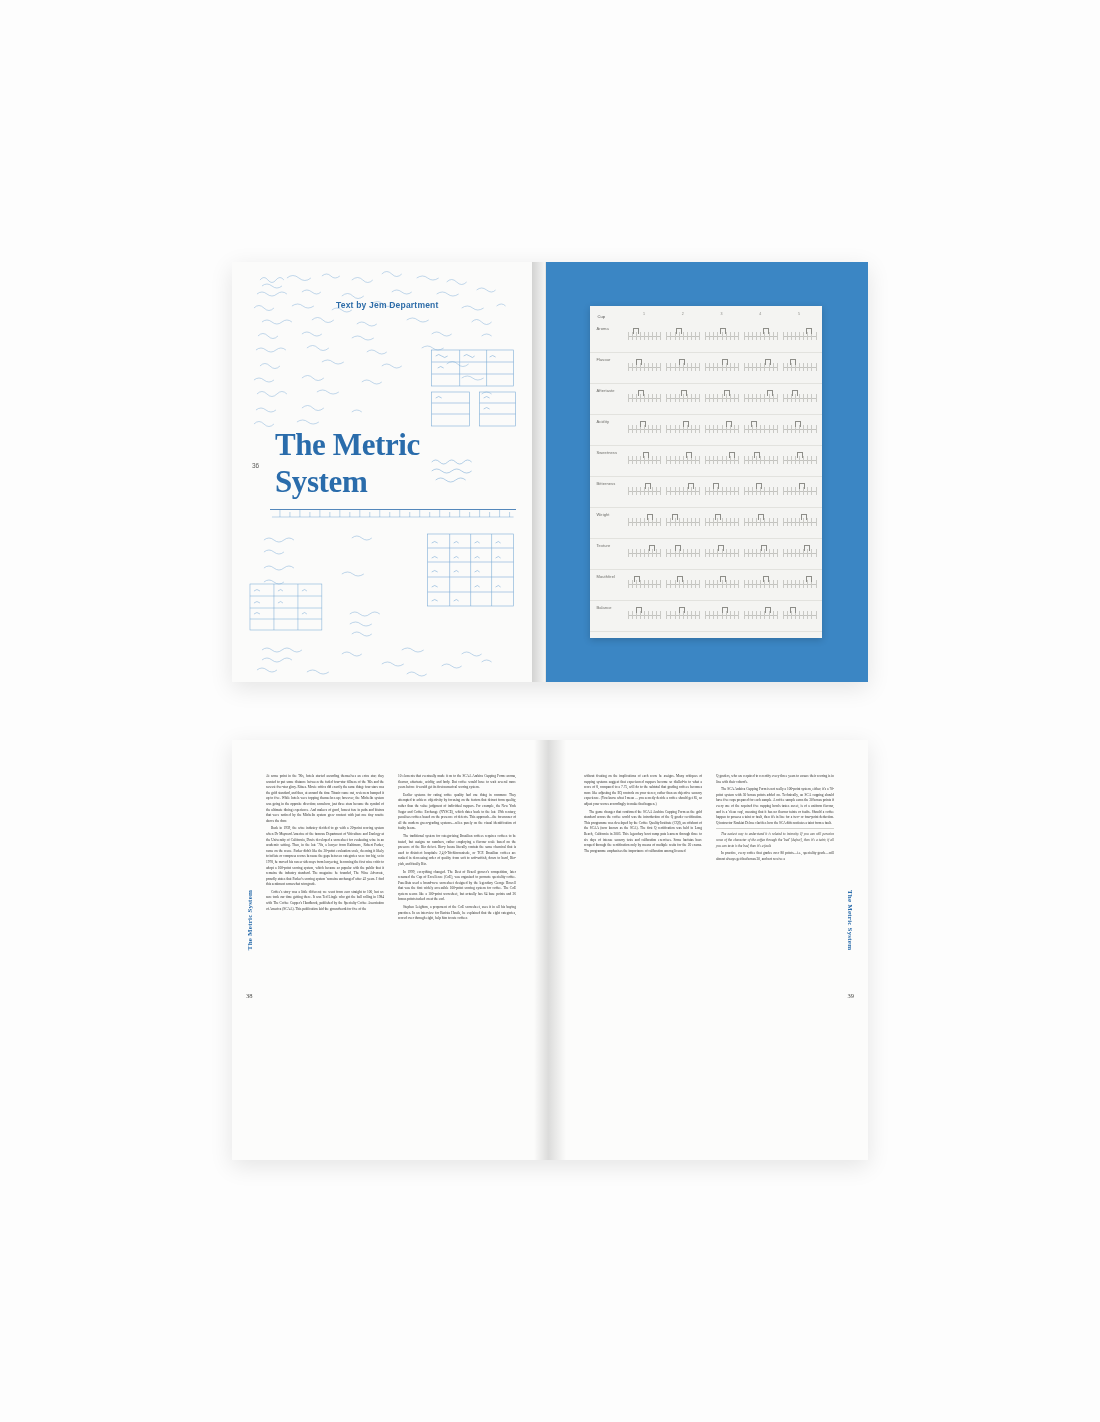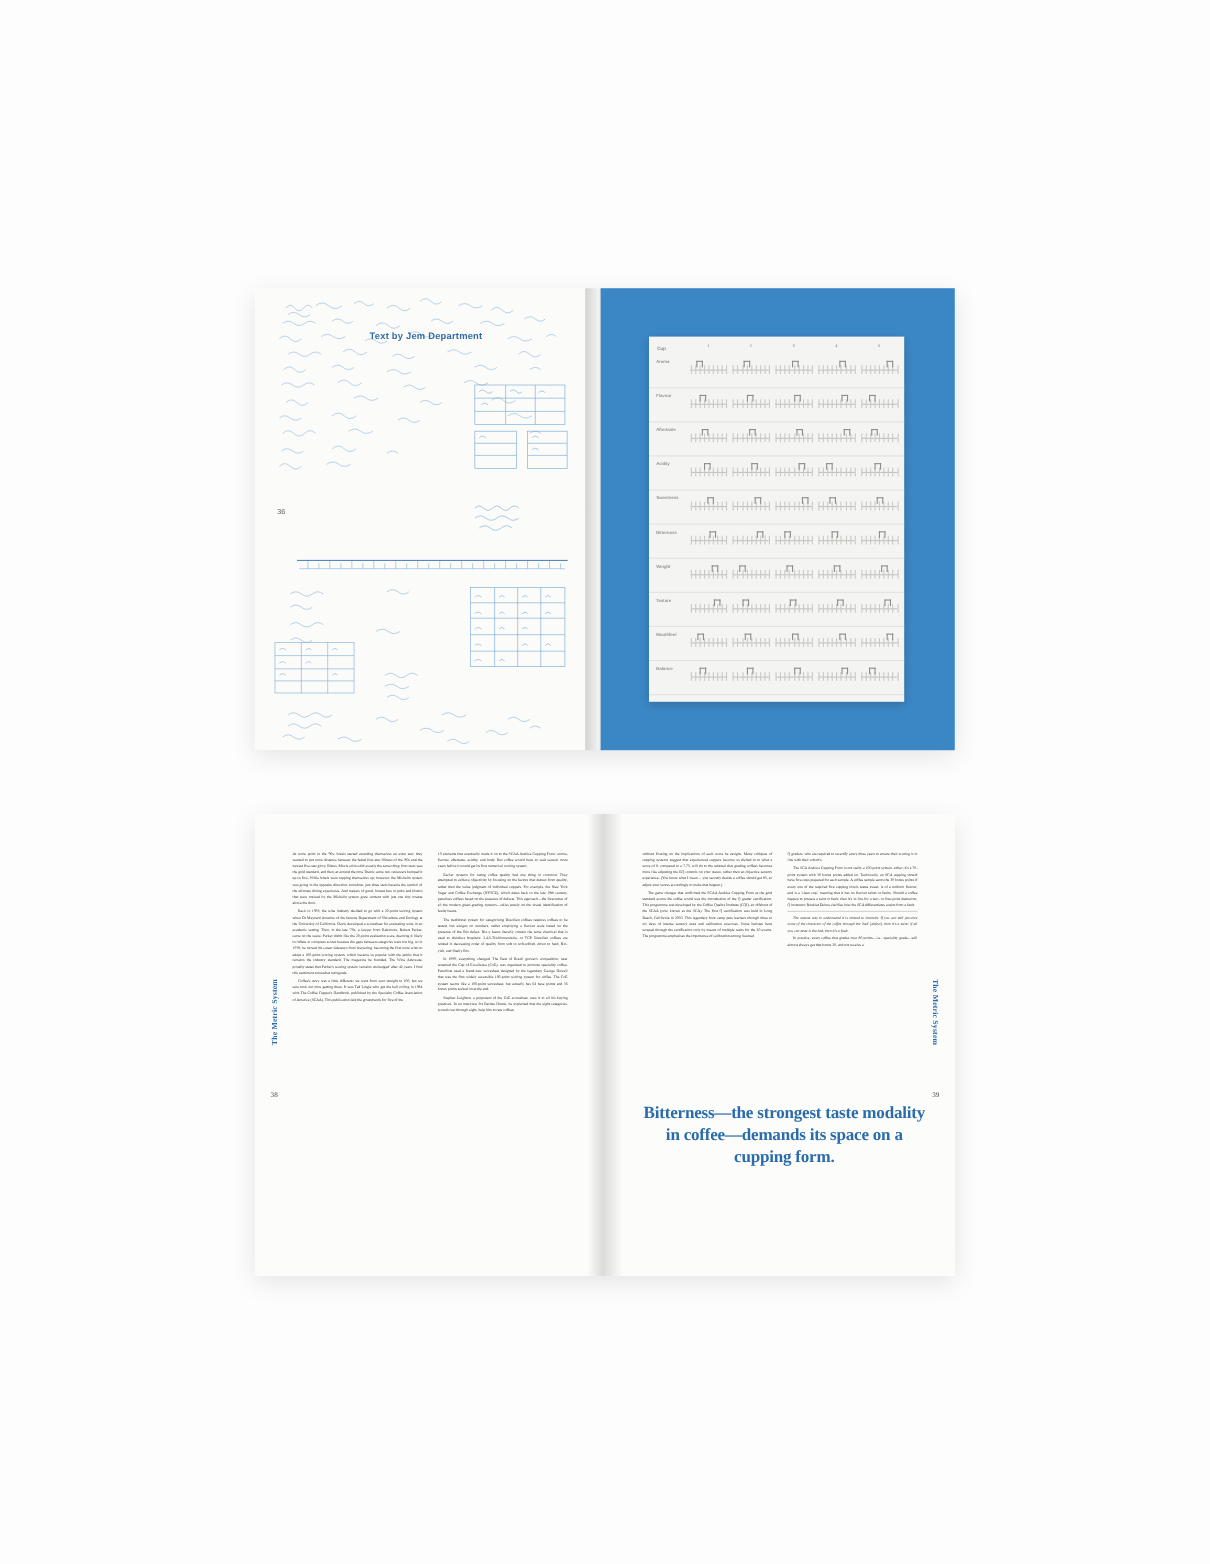--- a/index.html
+++ b/index.html
@@ -332,20 +332,24 @@
                      M150 402 q6 -4 11 0 t11 0 M210 404 q5 -4 10 0 t10 0 M250 400 q5 -4 10 0"></path>
             <path d="M25 408 q5 -4 10 0 t10 0 M75 410 q6 -4 11 0 t11 0 M175 412 q5 -4 10 0 t10 0"></path>
           </g>
         </svg>
       </div>
 
       <div class="folio-left-top">36</div>
 
       <div class="byline-top">Text by Jem Department</div>
 
+      <div class="title-block">
+        <div class="line">The Metric</div>
+        <div class="line">System</div>
+      </div>
 
       <div class="rule-top"></div>
     </div>
 
     <div class="page-right-top">
       <div class="form-card">
         <div class="fc-head">Cup</div>
         <div class="fc-col-heads">
           <span>1</span>
           <span>2</span>
@@ -1096,19 +1100,18 @@
           <p>The game changer that confirmed the SCAA Arabica Cupping Form as the gold standard across the coffee world was the introduction of the Q grader certification. This programme was developed by the Coffee Quality Institute (CQI), an offshoot of the SCAA (now known as the SCA). The first Q certification was held in Long Beach, California in 2003. This legendary boot camp puts learners through three to six days of intense sensory tests and calibration exercises. Some baristas have scraped through the certification only by means of multiple resits for the 20 exams. The programme emphasises the importance of calibration among licensed</p>
         </div>
         <div class="col">
           <p class="first">Q graders, who are required to recertify every three years to ensure their scoring is in line with their cohort's.</p>
           <p>The SCA Arabica Cupping Form is not really a 100-point system, either; it's a 70-point system with 30 bonus points added on. Technically, an SCA cupping should have five cups prepared for each sample. A coffee sample earns the 30 bonus points if every one of the required five cupping bowls tastes sweet, is of a uniform flavour, and is a 'clean cup', meaning that it has no flavour taints or faults. Should a coffee happen to possess a taint or fault, then it's in line for a two- or four-point deduction. Q instructor Roukiat Delrue clarifies how the SCA differentiates a taint from a fault.</p>
           <p class="pullnote">The easiest way to understand it is related to intensity. If you can still perceive some of the character of the coffee through the 'bad' [defect], then it's a taint; if all you can taste is the bad, then it's a fault.</p>
           <p>In practice, every coffee that grades over 80 points—i.e., speciality grade—will almost always get that bonus 30, and not receive a</p>
         </div>
       </div>
 
-      <div class="pullquote">Bitterness—the strongest taste modality in coffee—demands its space on a cupping form.</div>
     </div>
 
     <div class="gutter-shadow-bot"></div>
   </div>
 
 </div>
 
 </body></html>

